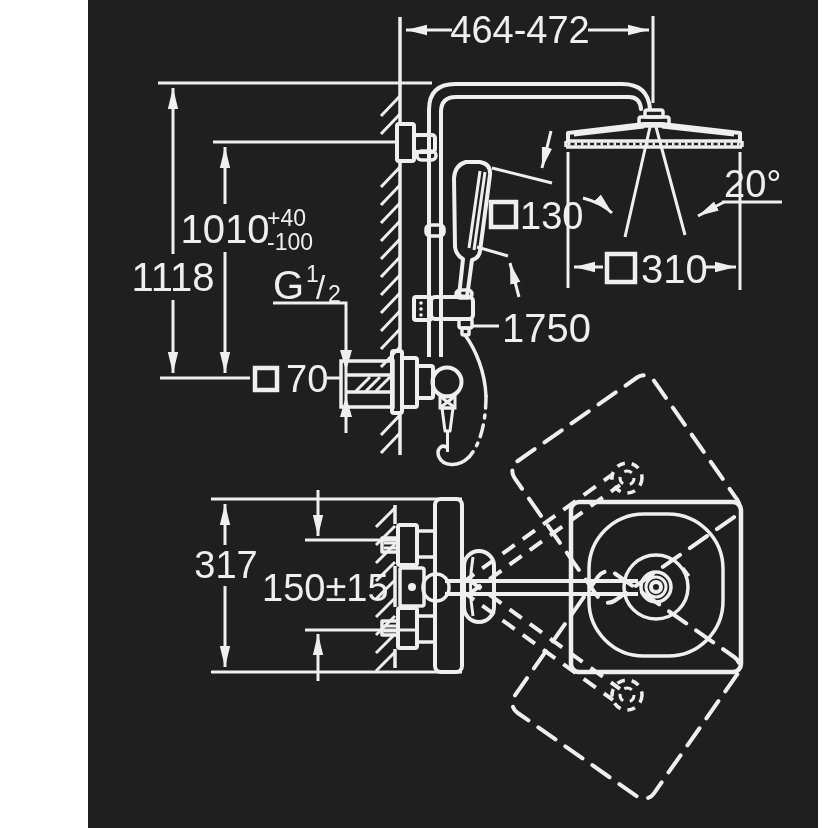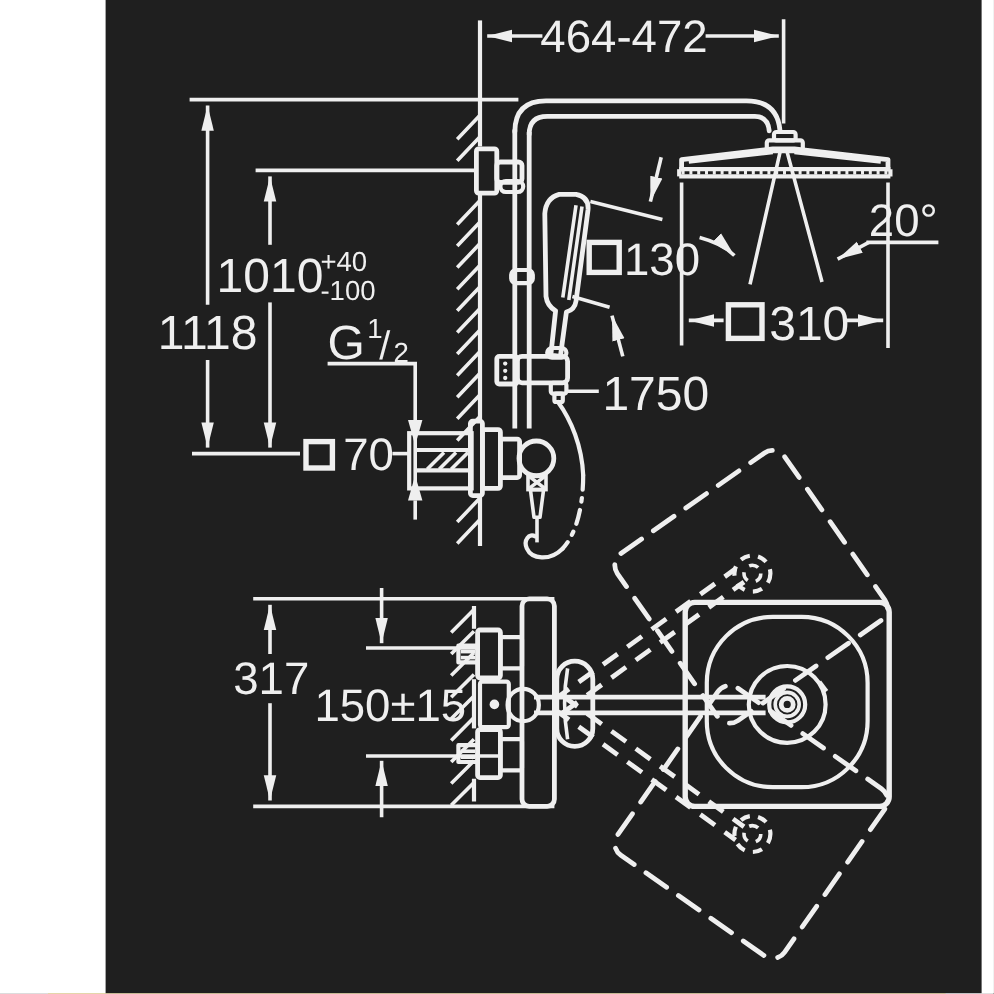--- a/index.html
+++ b/index.html
@@ -1,16 +1,16 @@
 <!DOCTYPE html>
 <html><head>
 <meta charset="utf-8">
 <style>
   html,body{margin:0;padding:0;background:#ffffff;}
-  .stage{position:relative;width:748px;height:828px;margin:0 auto;background:#eab308;}
+  .stage{position:relative;width:748px;height:828px;margin:0 auto;background:#0f766e;}
   svg{display:block;}
   svg text{font-family:"Liberation Sans","DejaVu Sans",sans-serif;fill:#efefef;}
   .t38{font-size:38px;}
   .t40{font-size:40px;}
   .t23{font-size:23px;}
   .t33{font-size:33px;}
   .ln3{stroke:#efefef;stroke-width:3;fill:none;}
   .ln35{stroke:#efefef;stroke-width:3.5;fill:none;}
   .ln4{stroke:#efefef;stroke-width:4;fill:none;}
   .ln45{stroke:#efefef;stroke-width:4.5;fill:none;}

